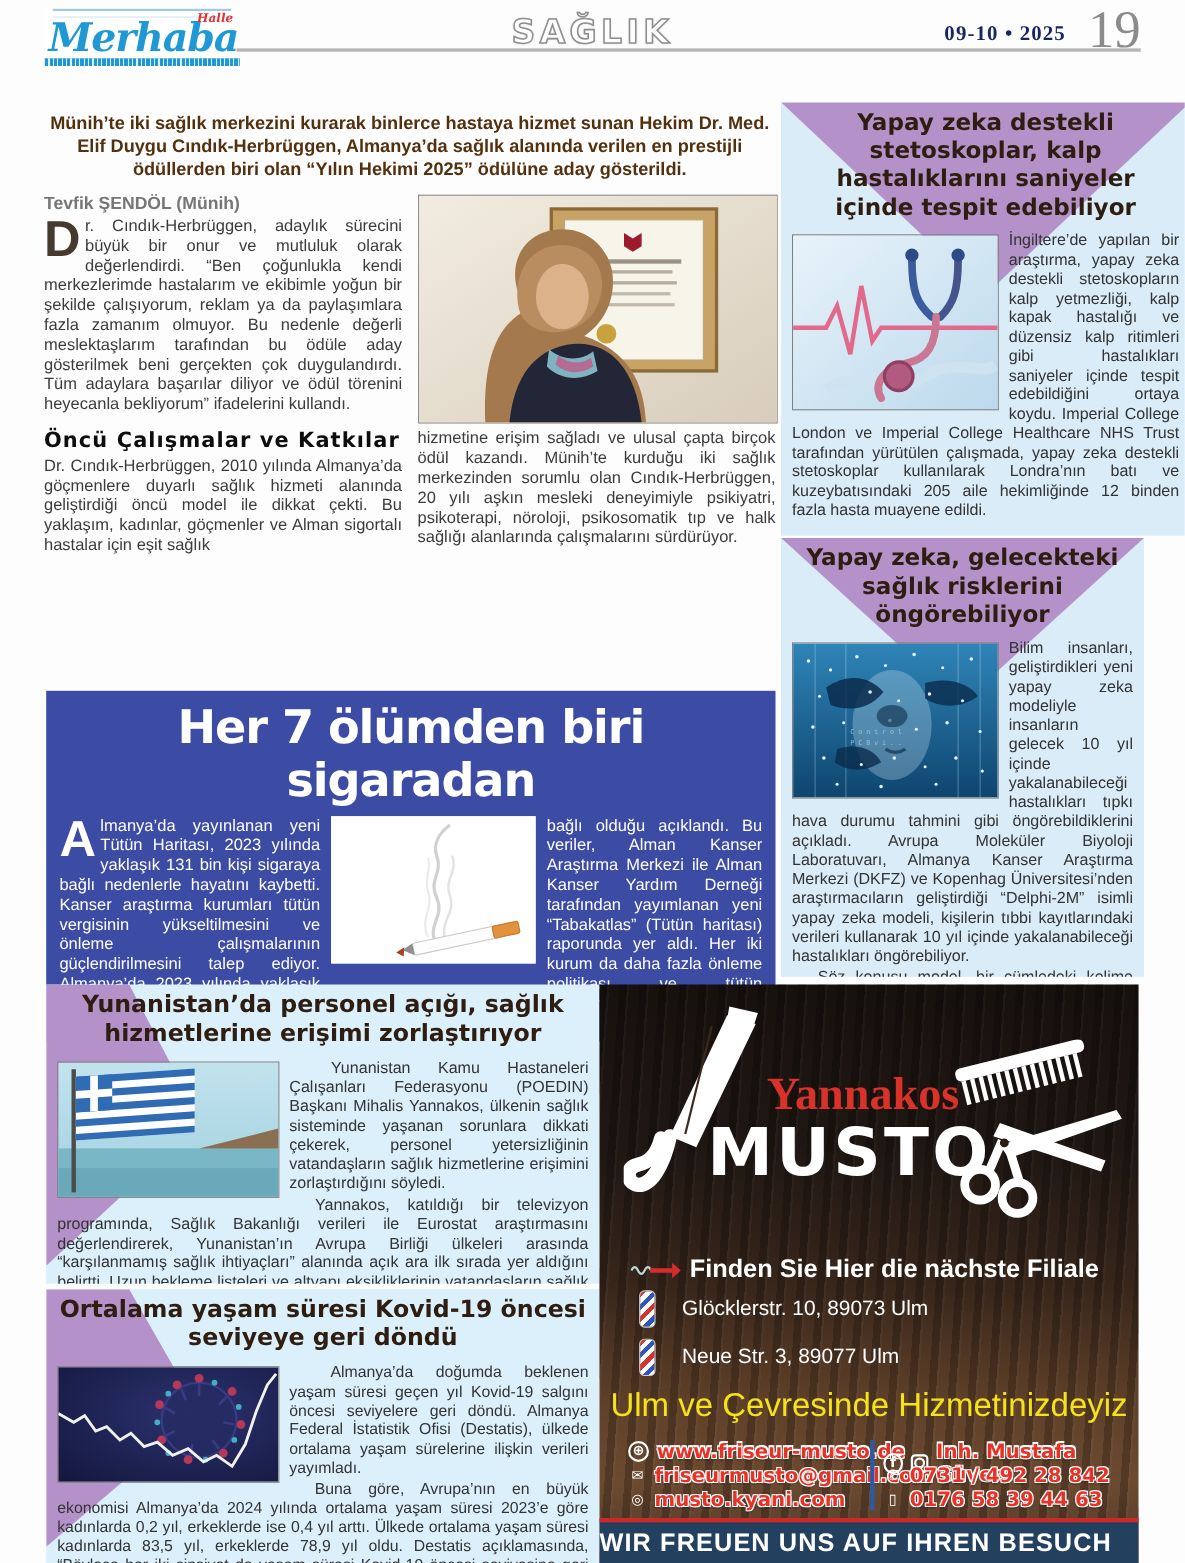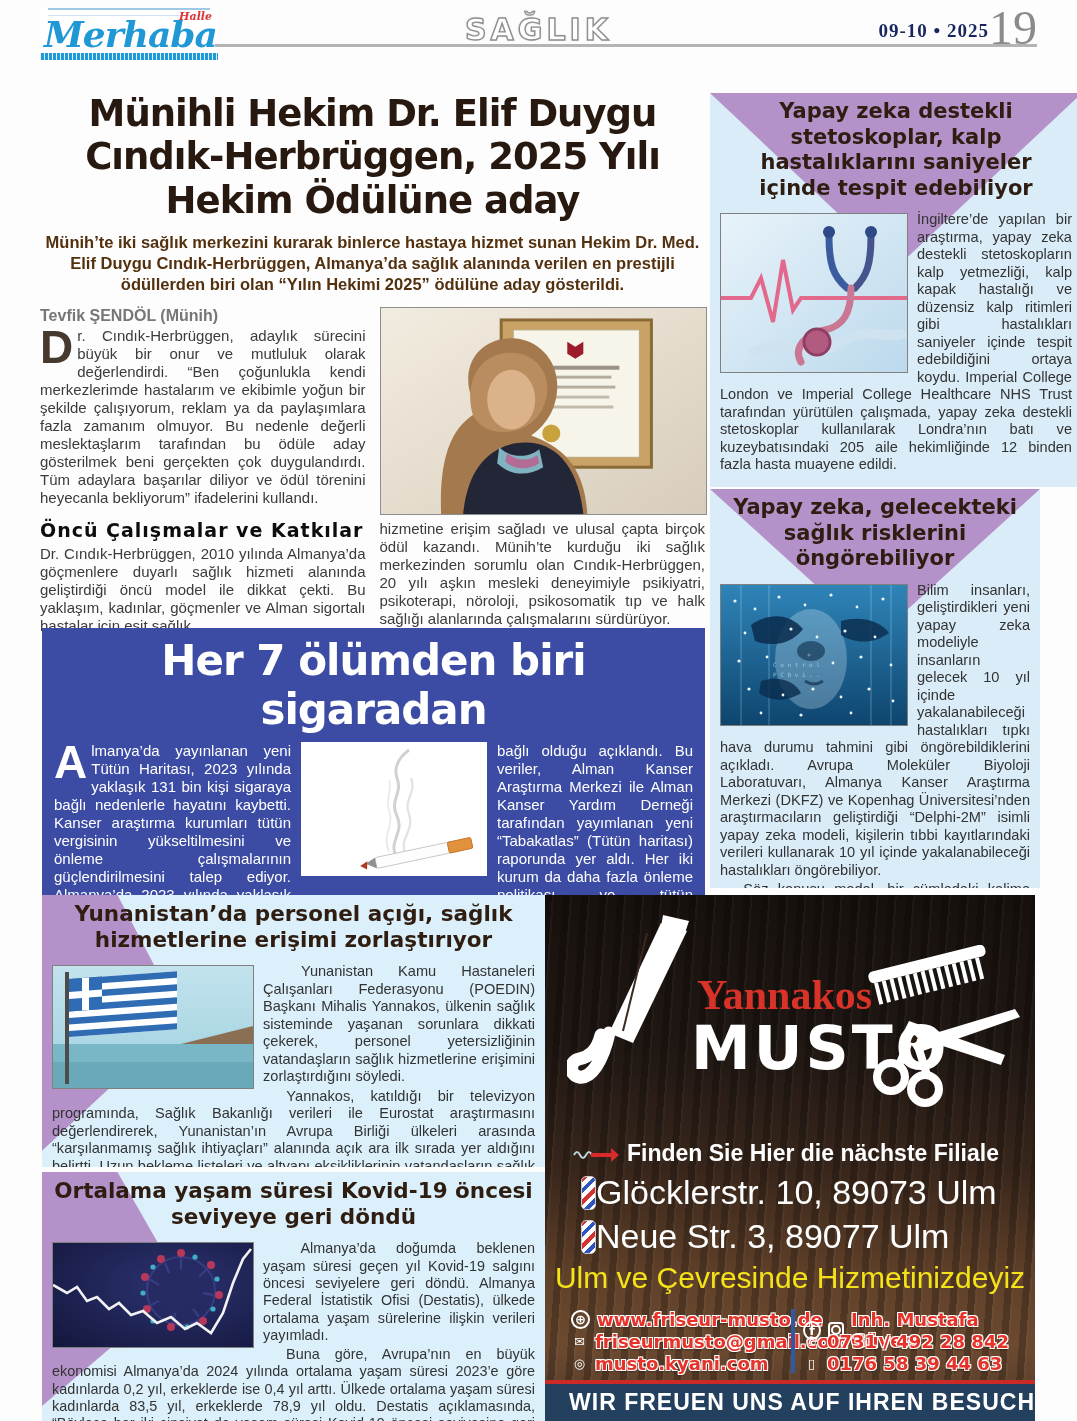--- a/index.html
+++ b/index.html
@@ -15,21 +15,21 @@
   .logo .top-lines{height:5px;margin:0 8px;border-top:2px solid #9fc9e6;border-bottom:1px solid #cfe4f2;}
   .logo .word{font-family:"DejaVu Serif",serif;font-style:italic;font-weight:bold;
     font-size:36px;line-height:36px;color:#1f98d5;letter-spacing:-1px;padding-left:4px;}
   .logo .halle{position:absolute;right:6px;top:2px;color:#e03434;font-family:"DejaVu Serif",serif;
     font-style:italic;font-weight:bold;font-size:11px;}
   .logo .bar{height:7px;background:#1f98d5;margin-top:1px;
     background-image:repeating-linear-gradient(90deg,rgba(255,255,255,.85) 0 1px,transparent 1px 4px);}
   .section-title{position:absolute;left:0;right:0;top:12px;text-align:center;
     font-family:"DejaVu Sans",sans-serif;font-weight:bold;font-size:30px;letter-spacing:4px;
     color:#fff;-webkit-text-stroke:1.4px #8f8f8f;text-shadow:0 0 2px #aaa;}
-  .mast-right{position:absolute;right:40px;top:6px;display:flex;align-items:flex-start;gap:0;}
+  .mast-right{position:absolute;right:40px;top:6px;display:flex;align-items:flex-start;gap:20px;}
   .mast-date{font-family:"Liberation Serif",serif;font-weight:bold;font-size:19px;color:#17265e;
     letter-spacing:1px;margin-top:14px;}
   .mast-page{font-family:"Liberation Serif",serif;font-size:48px;color:#8b8b8b;line-height:44px;}
   
   .main-left{position:absolute;left:40px;top:92px;width:665px;}
   .headline{font-family:"DejaVu Sans",sans-serif;font-weight:bold;font-size:37px;line-height:1.17;
     color:#27190f;text-align:center;white-space:pre-line;letter-spacing:-1px;}
   .lede{margin-top:10px;font-size:16.5px;line-height:1.28;font-weight:bold;color:#53300e;text-align:center;}
   .cols{margin-top:12px;display:grid;grid-template-columns:1fr 1fr;column-gap:14px;}
   .byline{font-weight:bold;color:#767676;font-size:16px;margin-bottom:2px;}
@@ -72,45 +72,45 @@
   #card-greece h3,#card-life h3{font-size:21.5px;text-align:center;}
   #card-life .content{font-size:14.4px;}
   
   .ad{position:absolute;left:545px;top:895px;width:490px;height:526px;overflow:hidden;
     background:
       repeating-linear-gradient(94deg,rgba(0,0,0,.22) 0 7px,rgba(255,255,255,.03) 7px 9px,transparent 9px 18px),
       linear-gradient(180deg,#17110e 0%,#1f1713 28%,#38261b 52%,#5f4029 72%,#6b4a30 86%,#53382a 100%);}
   .ad .friseur{position:absolute;left:152px;top:76px;font-family:"Liberation Serif",serif;
     font-weight:bold;font-size:42px;color:#d93228;}
   .ad .musto{position:absolute;left:98px;top:118px;font-family:"DejaVu Sans",sans-serif;
-    font-weight:bold;font-size:60px;color:#fff;letter-spacing:3px;margin-left:48px;}
+    font-weight:bold;font-size:60px;color:#fff;letter-spacing:3px;}
   .ad .razor{position:absolute;left:22px;top:16px;}
   .ad .comb{position:absolute;left:318px;top:50px;}
   .ad .scissors{position:absolute;left:310px;top:96px;}
   .tagline{position:absolute;left:28px;top:245px;display:flex;align-items:center;gap:8px;
     color:#fff;font-weight:bold;font-size:23px;}
-  .addr{position:absolute;left:36px;display:flex;align-items:center;gap:0;color:#fff;font-size:34px;}
+  .addr{position:absolute;left:36px;display:flex;align-items:center;gap:24px;color:#fff;font-size:19px;}
   #addr1{top:278px;} #addr2{top:322px;}
   .pole{width:13px;height:32px;border-radius:5px;border:1px solid #ccc;
     background:repeating-linear-gradient(135deg,#d23333 0 4px,#fff 4px 8px,#2f55c0 8px 12px,#fff 12px 16px);}
   .service{position:absolute;left:0;width:100%;top:366px;text-align:center;color:#f4e319;font-size:30px;}
   .contacts{position:absolute;left:0;top:414px;width:100%;}
   .c-row{position:absolute;display:flex;align-items:center;gap:7px;
     font-family:"DejaVu Sans",sans-serif;font-weight:bold;font-size:18px;color:#e6332a;
     text-shadow:-1px -1px 0 #fff,1px -1px 0 #fff,-1px 1px 0 #fff,1px 1px 0 #fff,0 2px 2px rgba(0,0,0,.4);}
   .c-left{left:26px;} .c-right{left:258px;}
   .r1{top:0px;} .r2{top:22px;} .r3{top:44px;}
   .divider{position:absolute;left:246px;top:0px;width:4px;height:64px;background:#2d5aa0;}
   .mini-icon{display:inline-flex;align-items:center;justify-content:center;width:17px;height:17px;
     color:#fff;font-size:13px;text-shadow:none;font-weight:bold;}
   .circ{border:2px solid #fff;border-radius:50%;width:15px;height:15px;}
   .sq{border:2px solid #fff;border-radius:4px;width:13px;height:13px;}
   .insta-dot{width:6px;height:6px;border:2px solid #fff;border-radius:50%;}
   .ad-footer{position:absolute;left:0;right:0;bottom:0;height:37px;background:#24405f;
-    border-top:4px solid #cb2a27;display:flex;align-items:center;justify-content:flex-end;
+    border-top:4px solid #cb2a27;display:flex;align-items:center;justify-content:flex-start;
     color:#fff;font-size:23px;letter-spacing:1px;font-weight:bold;margin-top:14px;}
 </style>
 </head>
 <body>
 
 <div class="masthead">
   <div class="section-title">SAĞLIK</div>
   <div class="logo">
     <div class="top-lines"></div>
     <span class="halle">Halle</span>
@@ -118,23 +118,20 @@
     <div class="bar"></div>
   </div>
   <div class="mast-right">
     <span class="mast-date">09-10 • 2025</span>
     <span class="mast-page">19</span>
   </div>
   <div class="rule"></div>
 </div>
 
 <div class="main-left">
-  <div class="headline">Münihli Hekim Dr. Elif Duygu
-Cındık-Herbrüggen, 2025 Yılı
-Hekim Ödülüne aday</div>
   <div class="lede">Münih’te iki sağlık merkezini kurarak binlerce hastaya hizmet sunan Hekim Dr. Med. Elif Duygu Cındık-Herbrüggen, Almanya’da sağlık alanında verilen en prestijli ödüllerden biri olan “Yılın Hekimi 2025” ödülüne aday gösterildi.</div>
   <div class="cols">
     <div class="col-a">
       <div class="byline">Tevfik ŞENDÖL (Münih)</div>
       <div class="bodytext"><span class="dropcap">D</span><span>r. Cındık-Herbrüggen, adaylık sürecini büyük bir onur ve mutluluk olarak değerlendirdi. “Ben çoğunlukla kendi merkezlerimde hastalarım ve ekibimle yoğun bir şekilde çalışıyorum, reklam ya da paylaşımlara fazla zamanım olmuyor. Bu nedenle değerli meslektaşlarım tarafından bu ödüle aday gösterilmek beni gerçekten çok duygulandırdı. Tüm adaylara başarılar diliyor ve ödül törenini heyecanla bekliyorum” ifadelerini kullandı.</span></div>
       <div class="subhead">Öncü Çalışmalar ve Katkılar</div>
       <div class="bodytext">Dr. Cındık-Herbrüggen, 2010 yılında Almanya’da göçmenlere duyarlı sağlık hizmeti alanında geliştirdiği öncü model ile dikkat çekti. Bu yaklaşım, kadınlar, göçmenler ve Alman sigortalı hastalar için eşit sağlık</div>
     </div>
     <div class="col-b">
 

